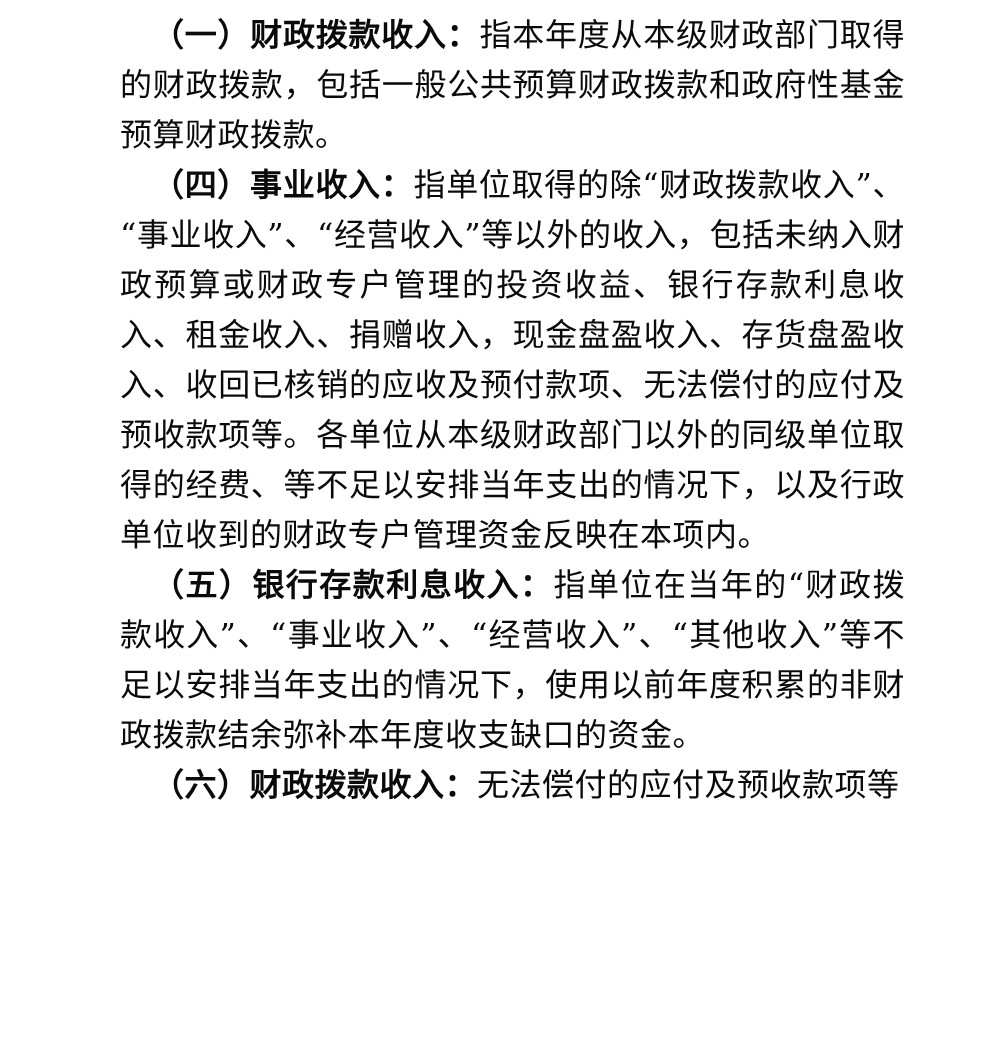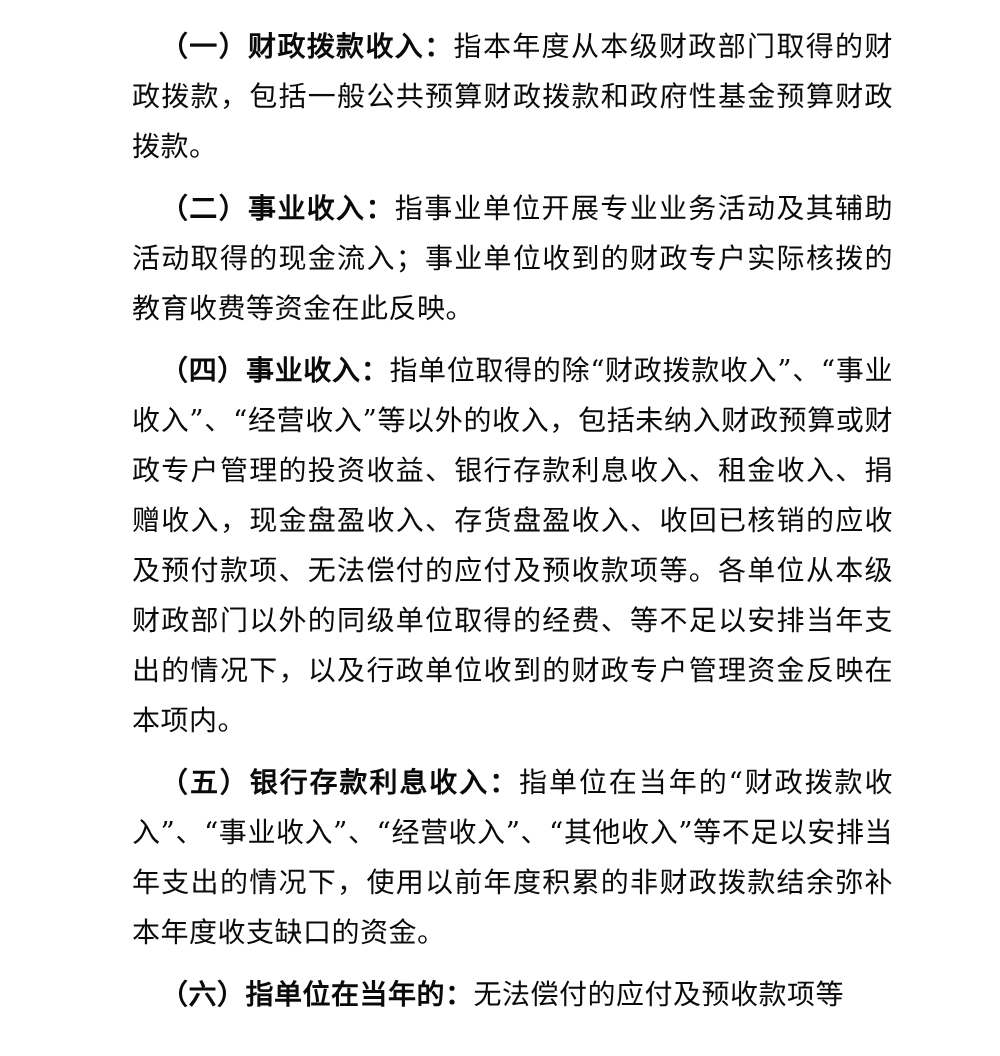--- a/index.html
+++ b/index.html
@@ -15,22 +15,22 @@
   }
   .page {
     box-sizing: border-box;
     width: 1000px;
     height: 1056px;
     padding: 10px 95px 0 120px;
     background: #ffffff;
     color: #0a0a0a;
   }
   .para {
-    margin: 12px;
-    font-size: 28px;
+    margin: 0;
+    font-size: 32px;
     line-height: 50px;
     text-align: justify;
     text-align-last: left;
     text-indent: 1em;
     letter-spacing: 0.5px;
     word-break: break-all;
     overflow-wrap: break-word;
   }
   .para-heading {
     font-weight: bold;
@@ -39,22 +39,21 @@
     font-weight: normal;
   }
 </style>
 </head>
 <body>
 
 <div class="page">
 
   <p class="para"><strong class="para-heading">（一）财政拨款收入：</strong><span class="para-body">指本年度从本级财政部门取得的财政拨款，包括一般公共预算财政拨款和政府性基金预算财政拨款。</span></p>
 
-  <p class="para"><strong class="para-heading">（二）事业收入：</strong><span class="para-body">指事业单位开展专业业务活动及其辅助活动取得的现金流入；事业单位收到的财政专户实际核拨的教育收费等资金在此反映。</span></p>
 
 
   <p class="para"><strong class="para-heading">（四）事业收入：</strong><span class="para-body">指单位取得的除“财政拨款收入”、“事业收入”、“经营收入”等以外的收入，包括未纳入财政预算或财政专户管理的投资收益、银行存款利息收入、租金收入、捐赠收入，现金盘盈收入、存货盘盈收入、收回已核销的应收及预付款项、无法偿付的应付及预收款项等。各单位从本级财政部门以外的同级单位取得的经费、等不足以安排当年支出的情况下，以及行政单位收到的财政专户管理资金反映在本项内。</span></p>
 
   <p class="para"><strong class="para-heading">（五）银行存款利息收入：</strong><span class="para-body">指单位在当年的“财政拨款收入”、“事业收入”、“经营收入”、“其他收入”等不足以安排当年支出的情况下，使用以前年度积累的非财政拨款结余弥补本年度收支缺口的资金。</span></p>
 
-  <p class="para"><strong class="para-heading">（六）指单位在当年的：</strong><span class="para-body">无法偿付的应付及预收款项等</span></p>
+  <p class="para"><strong class="para-heading">（六）财政拨款收入：</strong><span class="para-body">无法偿付的应付及预收款项等</span></p>
 
 </div>
 
 </body></html>

